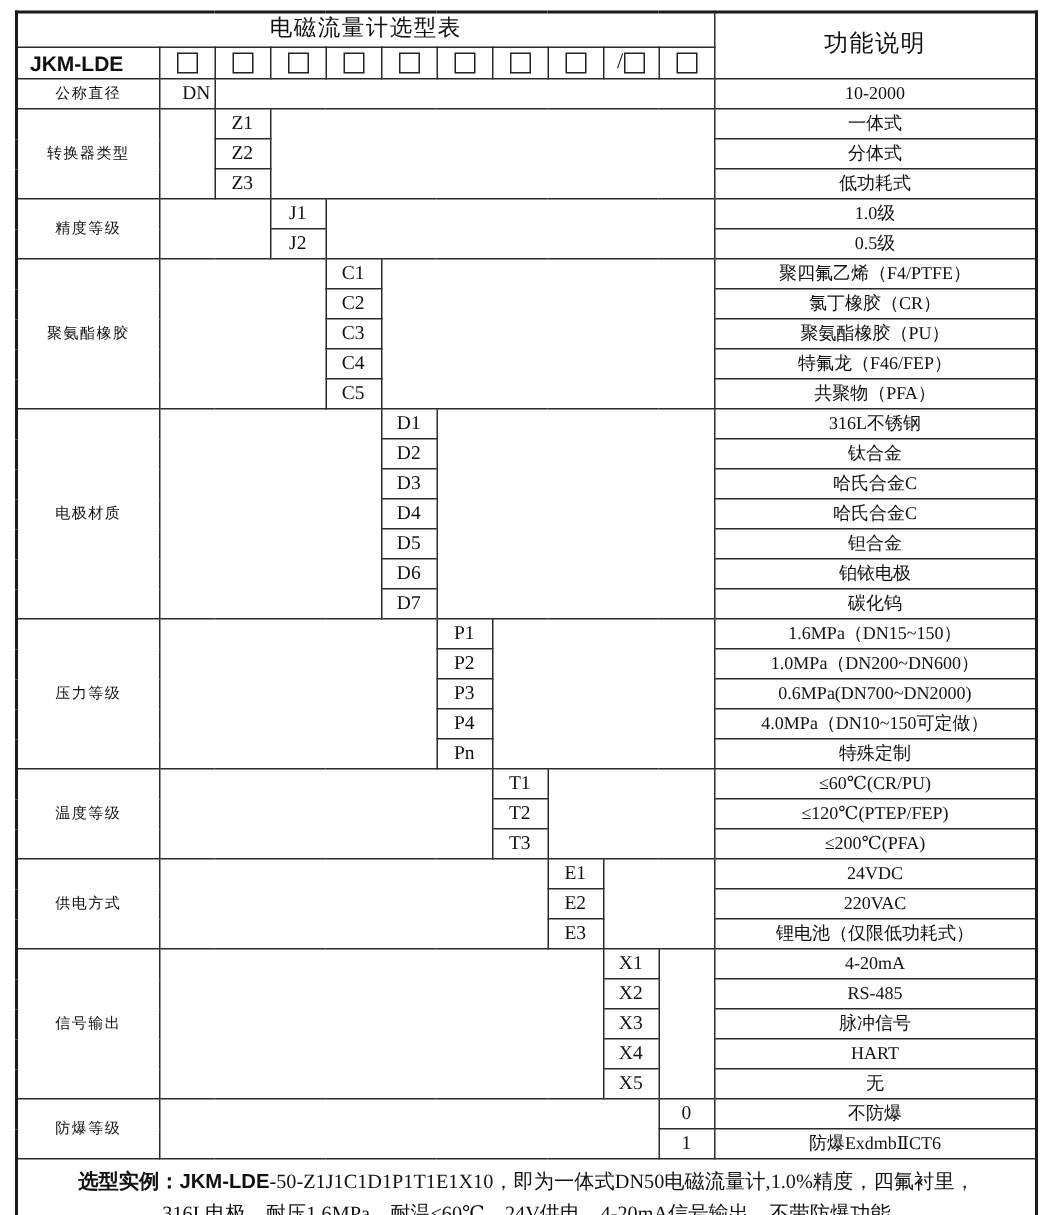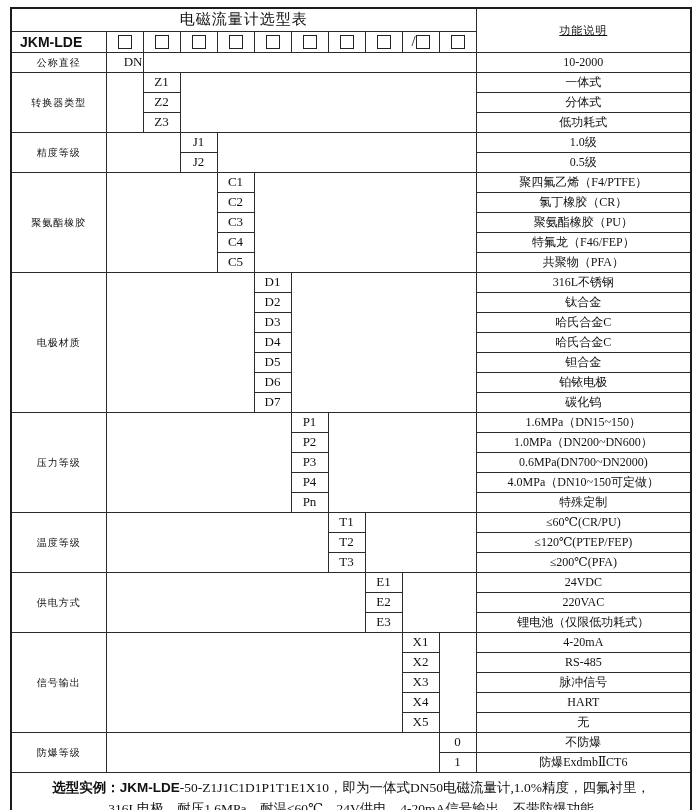--- a/index.html
+++ b/index.html
@@ -13,32 +13,32 @@
     width:680px;margin:7px 0 0 10px;
     border:2px solid #1c1c1c;
   }
   td{
     border:1px solid #2b2b2b;
     padding:0;text-align:center;vertical-align:middle;
     font-size:14px;height:19px;line-height:1.15;
     overflow:hidden;white-space:nowrap;
   }
   td.title{font-size:15px;height:22px;letter-spacing:1px;}
-  td.rhead{font-size:11px;letter-spacing:1px;text-decoration:underline;}
+  td.rhead{font-size:16px;letter-spacing:1px;}
   td.model{
     font-family:"Liberation Sans","DejaVu Sans",sans-serif;
     font-weight:bold;text-align:left;padding-left:8px;font-size:14px;height:20px;
   }
   td.cb .box{
     display:inline-block;width:12px;height:12px;
     border:1.5px solid #222;vertical-align:middle;background:#fff;
   }
   td.cb .slash{font-size:15px;vertical-align:middle;}
   td.code{font-size:13px;}
-  td.code.dn{text-align:right;padding-left:5px;}
+  td.code.dn{text-align:left;padding-left:15px;}
   td.lab{font-size:10px;letter-spacing:1px;}
   td.desc{font-size:12px;}
   td.fill{background:#fff;}
   td.example{height:48px;white-space:normal;line-height:1.55;font-size:13.5px;padding:2px 4px;}
   td.example .b{font-weight:bold;font-family:"Liberation Sans","DejaVu Sans",sans-serif;}
 </style>
 </head>
 <body>
 
 <table class="sel">

